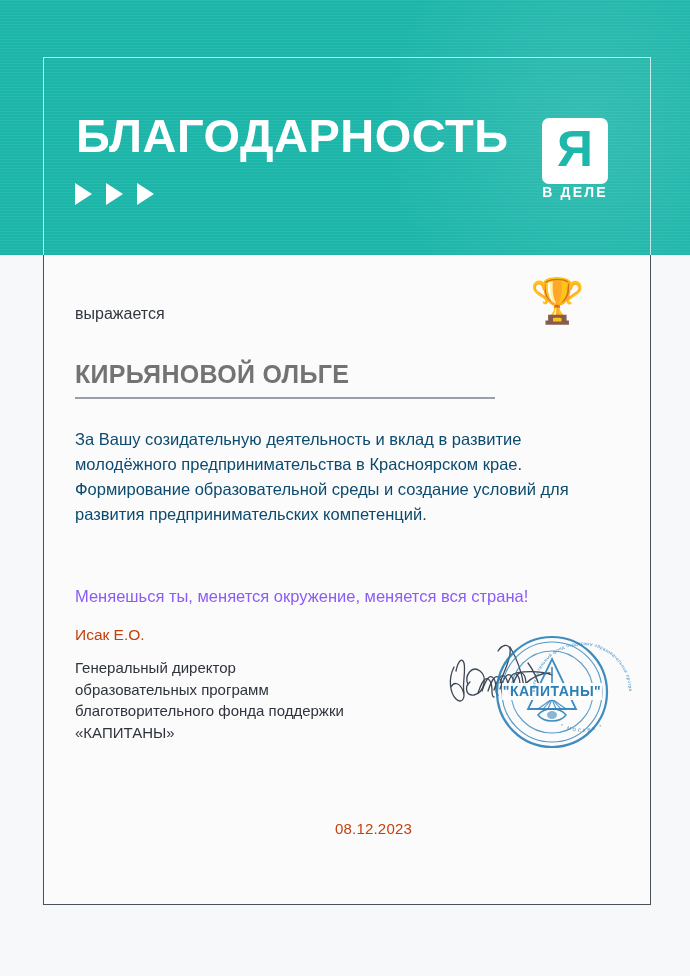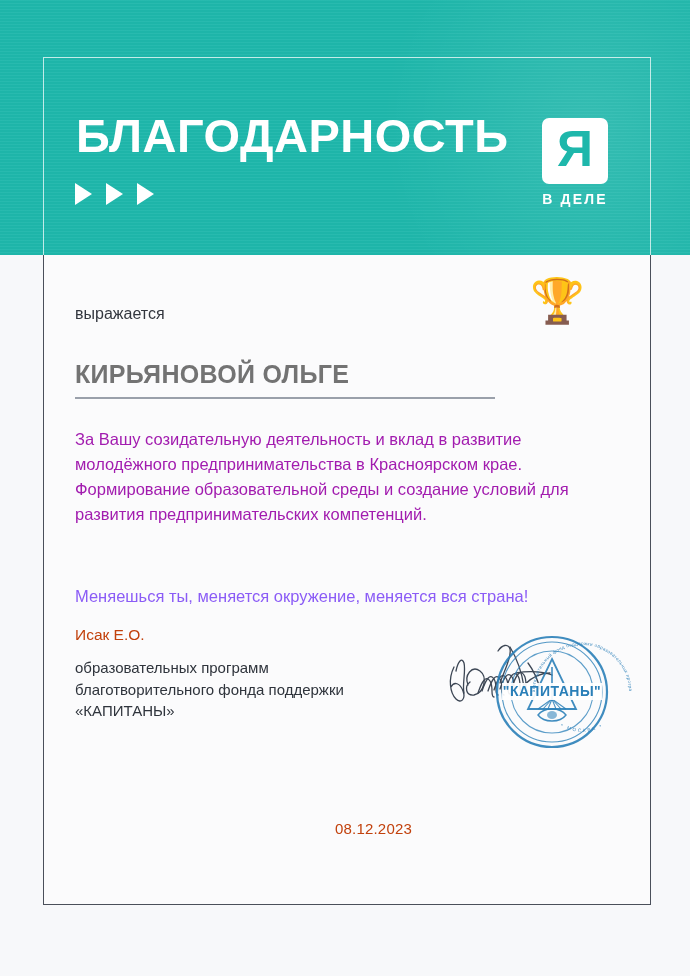--- a/index.html
+++ b/index.html
@@ -115,21 +115,20 @@
     justify-content: center;
   }
   .logo-mark span {
     color: #1eb7ab;
     font-size: 50px;
     font-weight: 700;
     line-height: 1;
     transform: translateY(-2px);
   }
   .logo-caption {
-    margin-top: 7px;
     color: #ffffff;
     font-size: 14px;
     font-weight: 700;
     letter-spacing: 2.2px;
   }
 
   
   .body-area {
     position: absolute;
     left: 43px; top: 255px;
@@ -166,21 +165,21 @@
     width: 420px; height: 2px;
     background: #9aa0aa;
   }
 
   .paragraph {
     position: absolute;
     left: 32px; top: 172px;
     width: 545px;
     font-size: 16.5px;
     line-height: 25px;
-    color: #a21caf;
+    color: #0c4a6e;
   }
 
   .slogan {
     position: absolute;
     left: 32px; top: 329px;
     width: 560px;
     font-size: 16.5px;
     line-height: 25px;
     color: #8b5cf6;
     white-space: nowrap;
@@ -255,20 +254,21 @@
 
     <div class="recipient">КИРЬЯНОВОЙ ОЛЬГЕ</div>
     <div class="recipient-rule"></div>
 
     <div class="paragraph">За Вашу созидательную деятельность и вклад в развитие молодёжного предпринимательства в Красноярском крае. Формирование образовательной среды и создание условий для развития предпринимательских компетенций.</div>
 
     <div class="slogan">Меняешься ты, меняется окружение, меняется вся страна!</div>
 
     <div class="signer-name">Исак Е.О.</div>
     <div class="signer-title">
+      <div>Генеральный директор</div>
       <div>образовательных программ</div>
       <div>благотворительного фонда поддержки</div>
       <div>«КАПИТАНЫ»</div>
     </div>
 
     <div class="seal-wrap">
 
       <svg class="sign-svg" width="215" height="130" viewBox="0 0 215 130">
         <g fill="none" stroke="#3c4654" stroke-width="1.3" stroke-linecap="round">
           <path d="M16,40 C10,52 12,66 18,72 C23,77 28,72 25,64 C22,56 16,54 13,60"></path>

